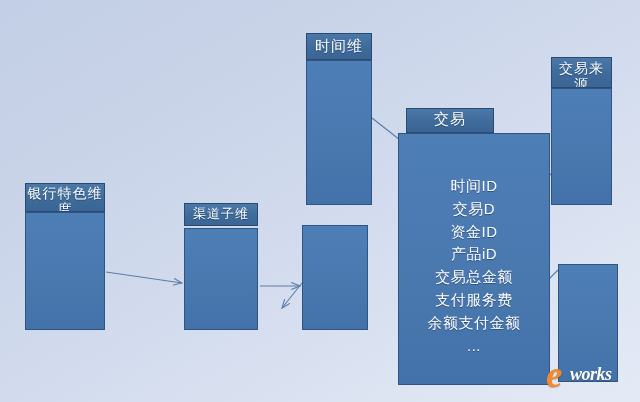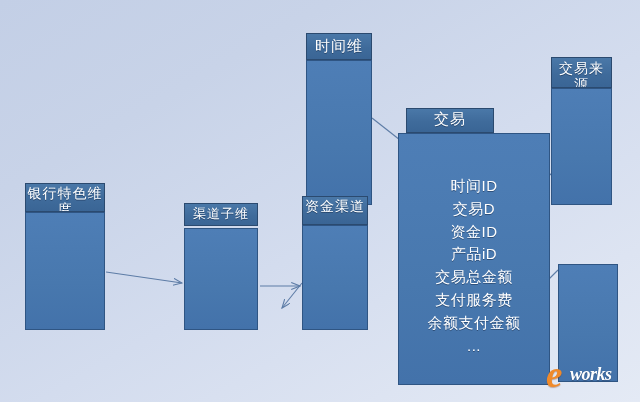--- a/index.html
+++ b/index.html
@@ -189,21 +189,20 @@
     <div class="ent-title">银行特色维度</div>
     <div class="ent-body"></div>
   </div>
 
   <div class="entity" id="node-channel">
     <div class="ent-title">渠道子维</div>
     <div class="ent-body"></div>
   </div>
 
   <div class="entity" id="node-fund">
-    <div class="ent-title">资金渠道</div>
     <div class="ent-body"></div>
   </div>
 
   <div id="watermark">
     <span class="wm-e">e</span>
     <span class="wm-works">works</span>
   </div>
 
 </div>
 

